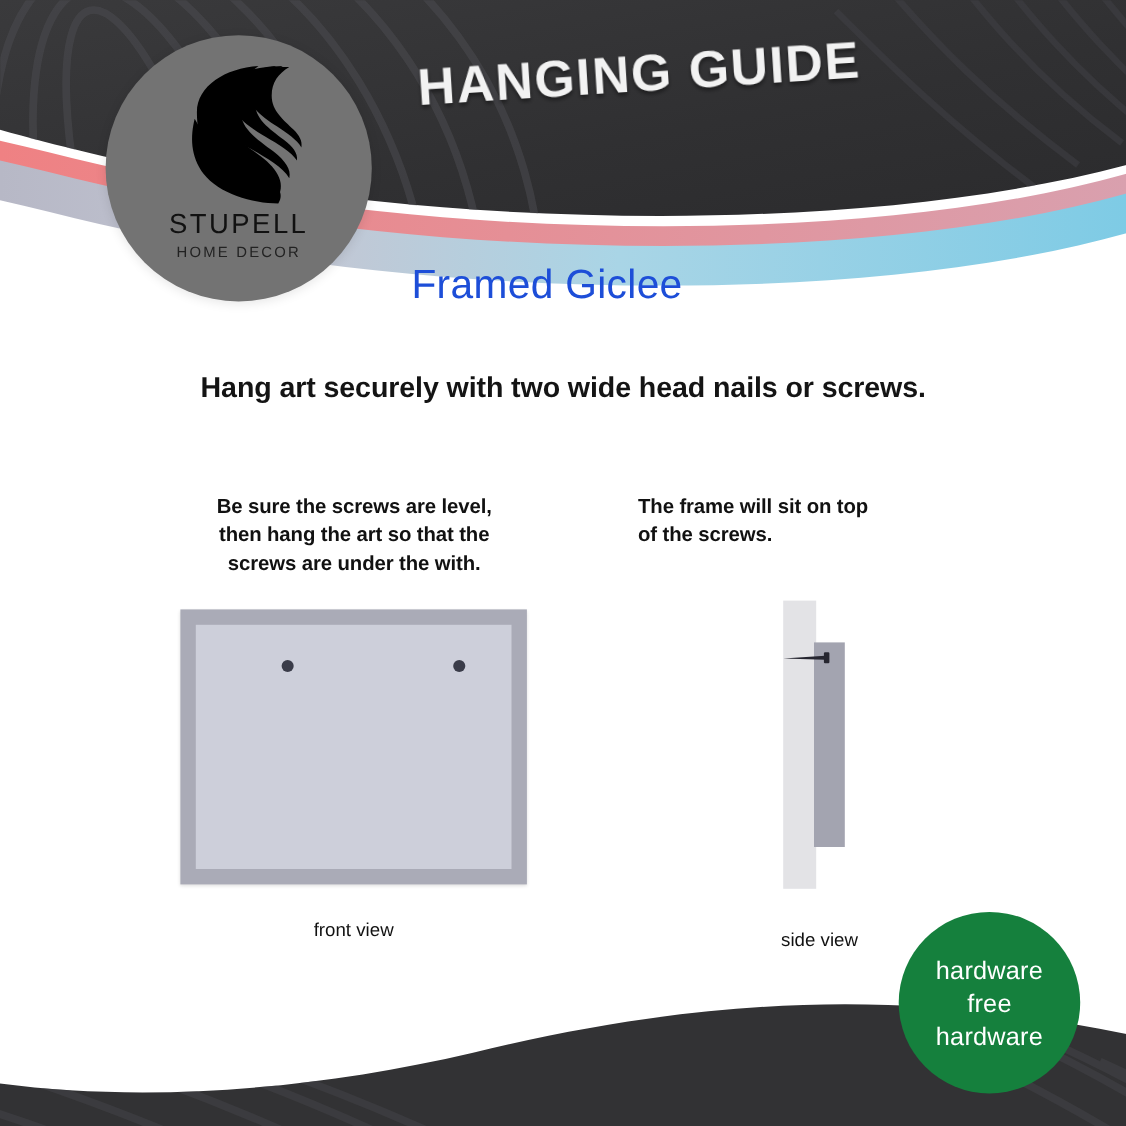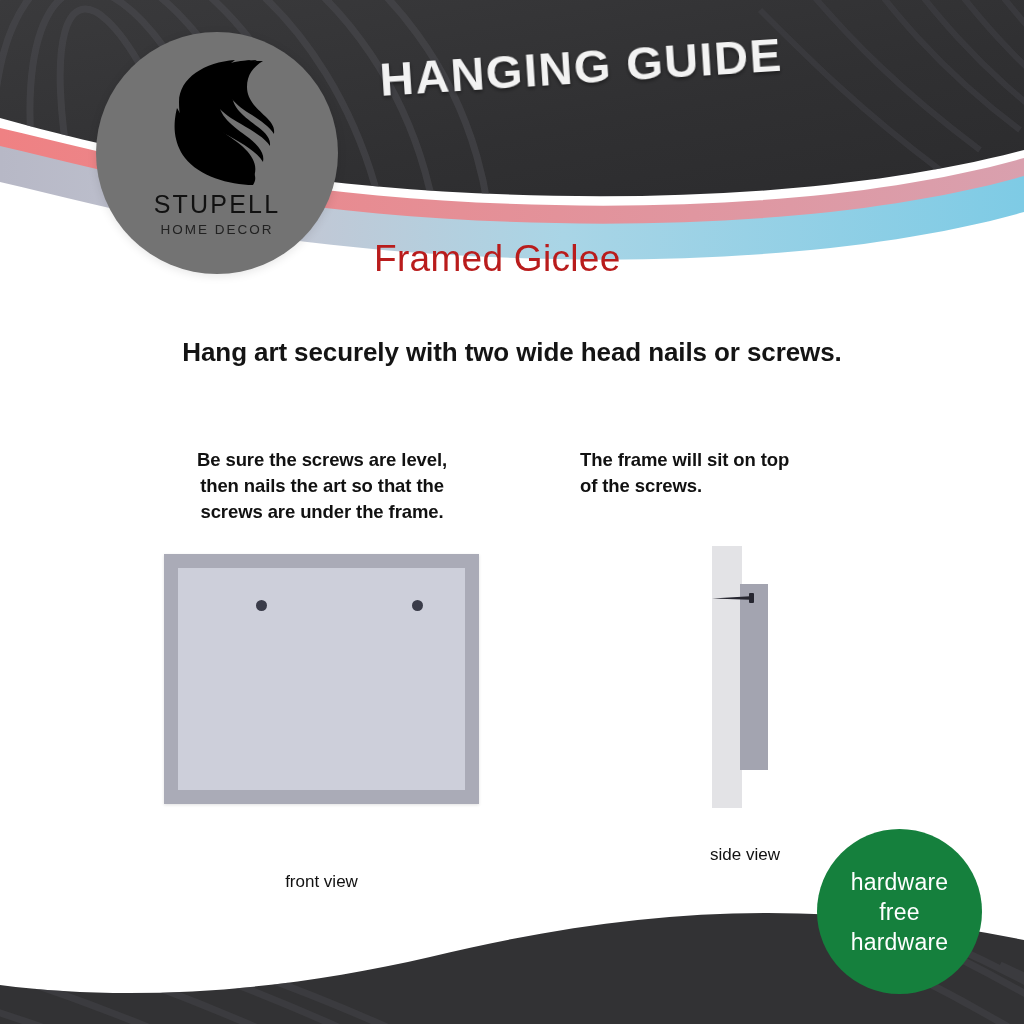--- a/index.html
+++ b/index.html
@@ -38,21 +38,21 @@
     color:#f2f2f2;font-size:47px;font-weight:700;letter-spacing:1.5px;
     transform:rotate(-3.6deg);transform-origin:left top;
     text-shadow:0 2px 4px rgba(0,0,0,.45);
     white-space:nowrap;
     font-family:"Liberation Sans", sans-serif;
   }
 
   
   .product-type{
     position:absolute;left:374px;top:238px;
-    font-size:37px;color:#b91c1c;font-weight:400;letter-spacing:.3px;
+    font-size:37px;color:#1d4ed8;font-weight:400;letter-spacing:.3px;
     white-space:nowrap;
   }
 
   
   .main-instruction{
     position:absolute;left:0;top:337px;width:1024px;text-align:center;
     font-size:26px;color:#141414;font-weight:600;letter-spacing:-.1px;
   }
 
   
@@ -85,21 +85,21 @@
   }
   .side-frame{
     position:absolute;left:40px;top:38px;width:28px;height:186px;background:#a3a4b0;
   }
   .nail{position:absolute;left:10px;top:46px;width:50px;height:12px;}
 
   
   .view-label{
     position:absolute;font-size:17px;color:#111;font-weight:500;text-align:center;
   }
-  .label-front{left:164px;top:836px;width:315px;margin-top:36px;}
+  .label-front{left:164px;top:836px;width:315px;}
   .label-side{left:660px;top:845px;width:170px;}
 
   
   .hw-badge{
     position:absolute;left:817px;top:829px;width:165px;height:165px;border-radius:50%;
     background:#15803d;display:flex;flex-direction:column;
     align-items:center;justify-content:center;z-index:7;
   }
   .hw-line{
     color:#ffffff;font-size:23px;line-height:30px;font-weight:400;letter-spacing:.2px;
@@ -196,22 +196,22 @@
   </div>
 
   <div class="header-title">HANGING GUIDE</div>
 
   <div class="product-type">Framed Giclee</div>
 
   <div class="main-instruction">Hang art securely with two wide head nails or screws.</div>
 
   <div class="col-left">
     <div class="col-caption">Be sure the screws are level,</div>
-    <div class="col-caption">then nails the art so that the</div>
-    <div class="col-caption">screws are under the frame.</div>
+    <div class="col-caption">then hang the art so that the</div>
+    <div class="col-caption">screws are under the with.</div>
   </div>
 
   <div class="col-right">
     <div class="col-caption">The frame will sit on top</div>
     <div class="col-caption">of the screws.</div>
   </div>
 
   <div class="front-view">
     <div class="front-view-inner">
       <span class="screw-dot left"></span>

